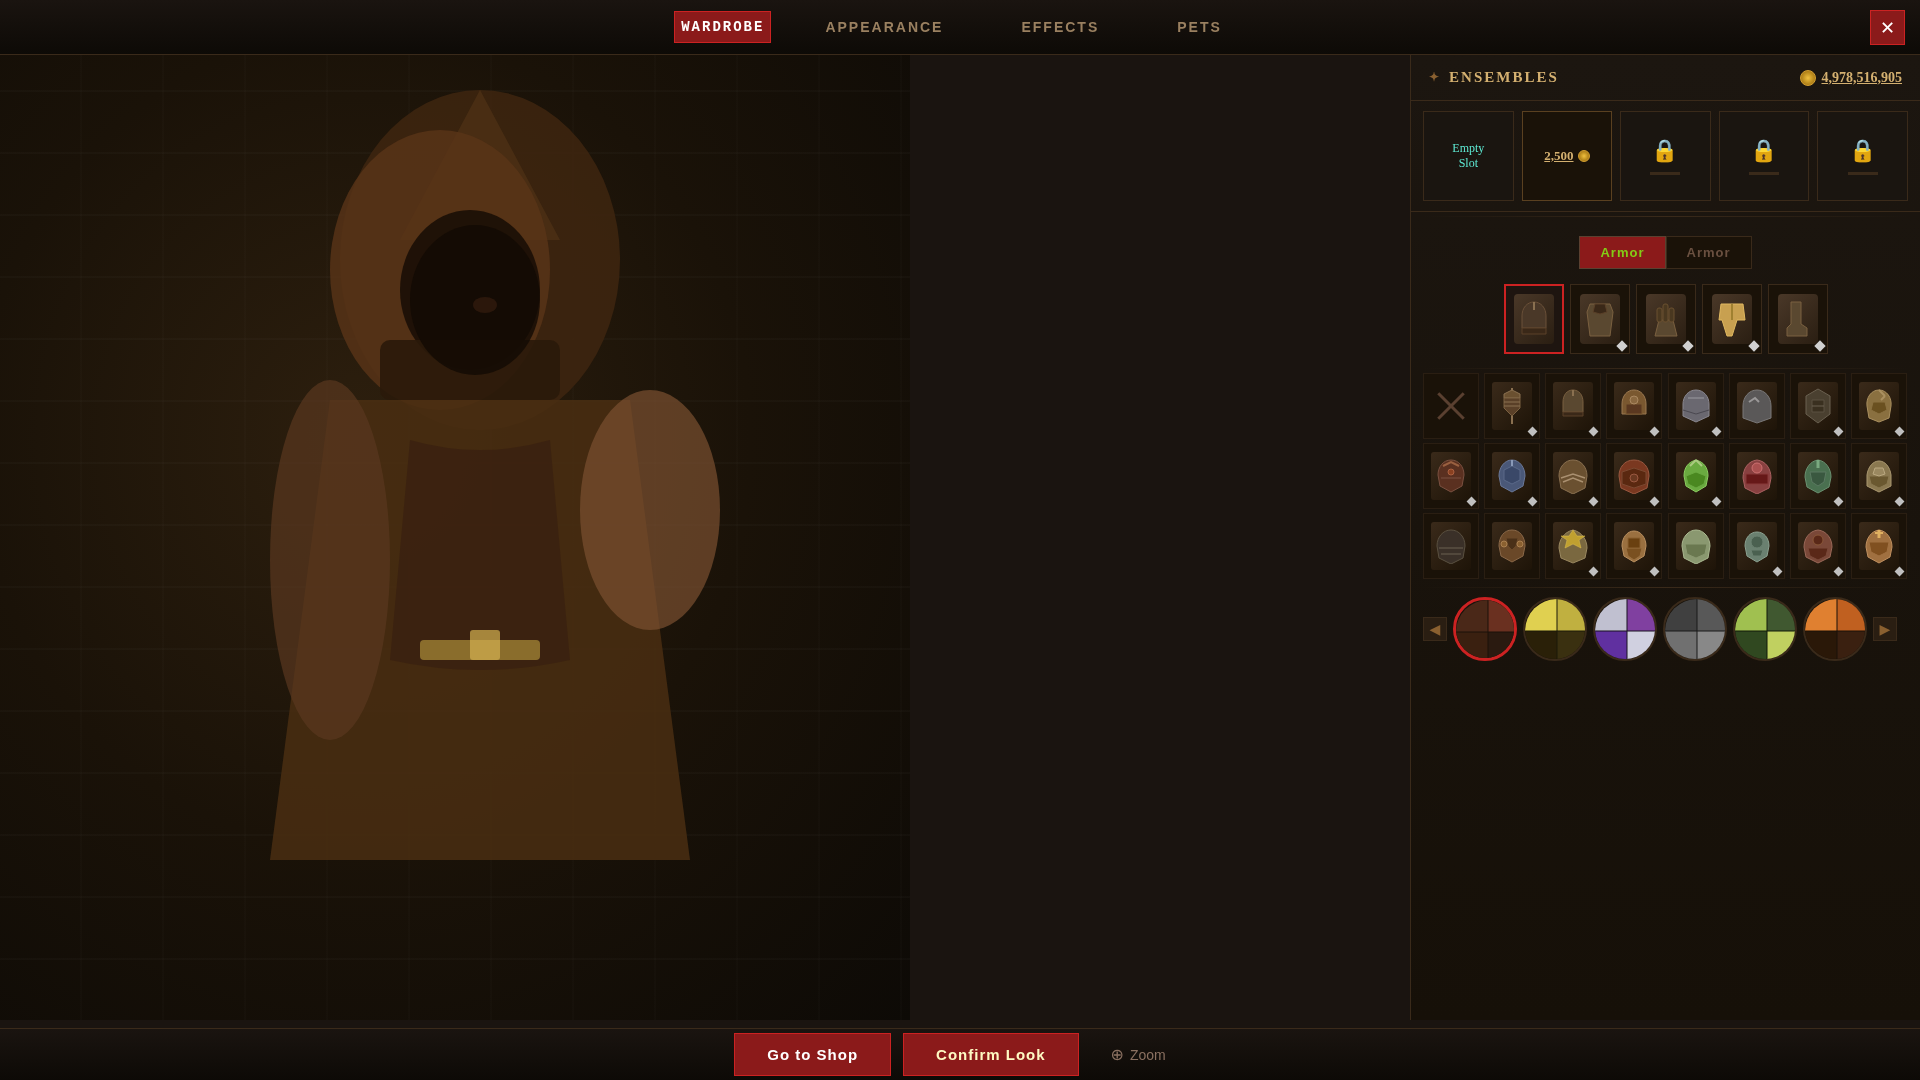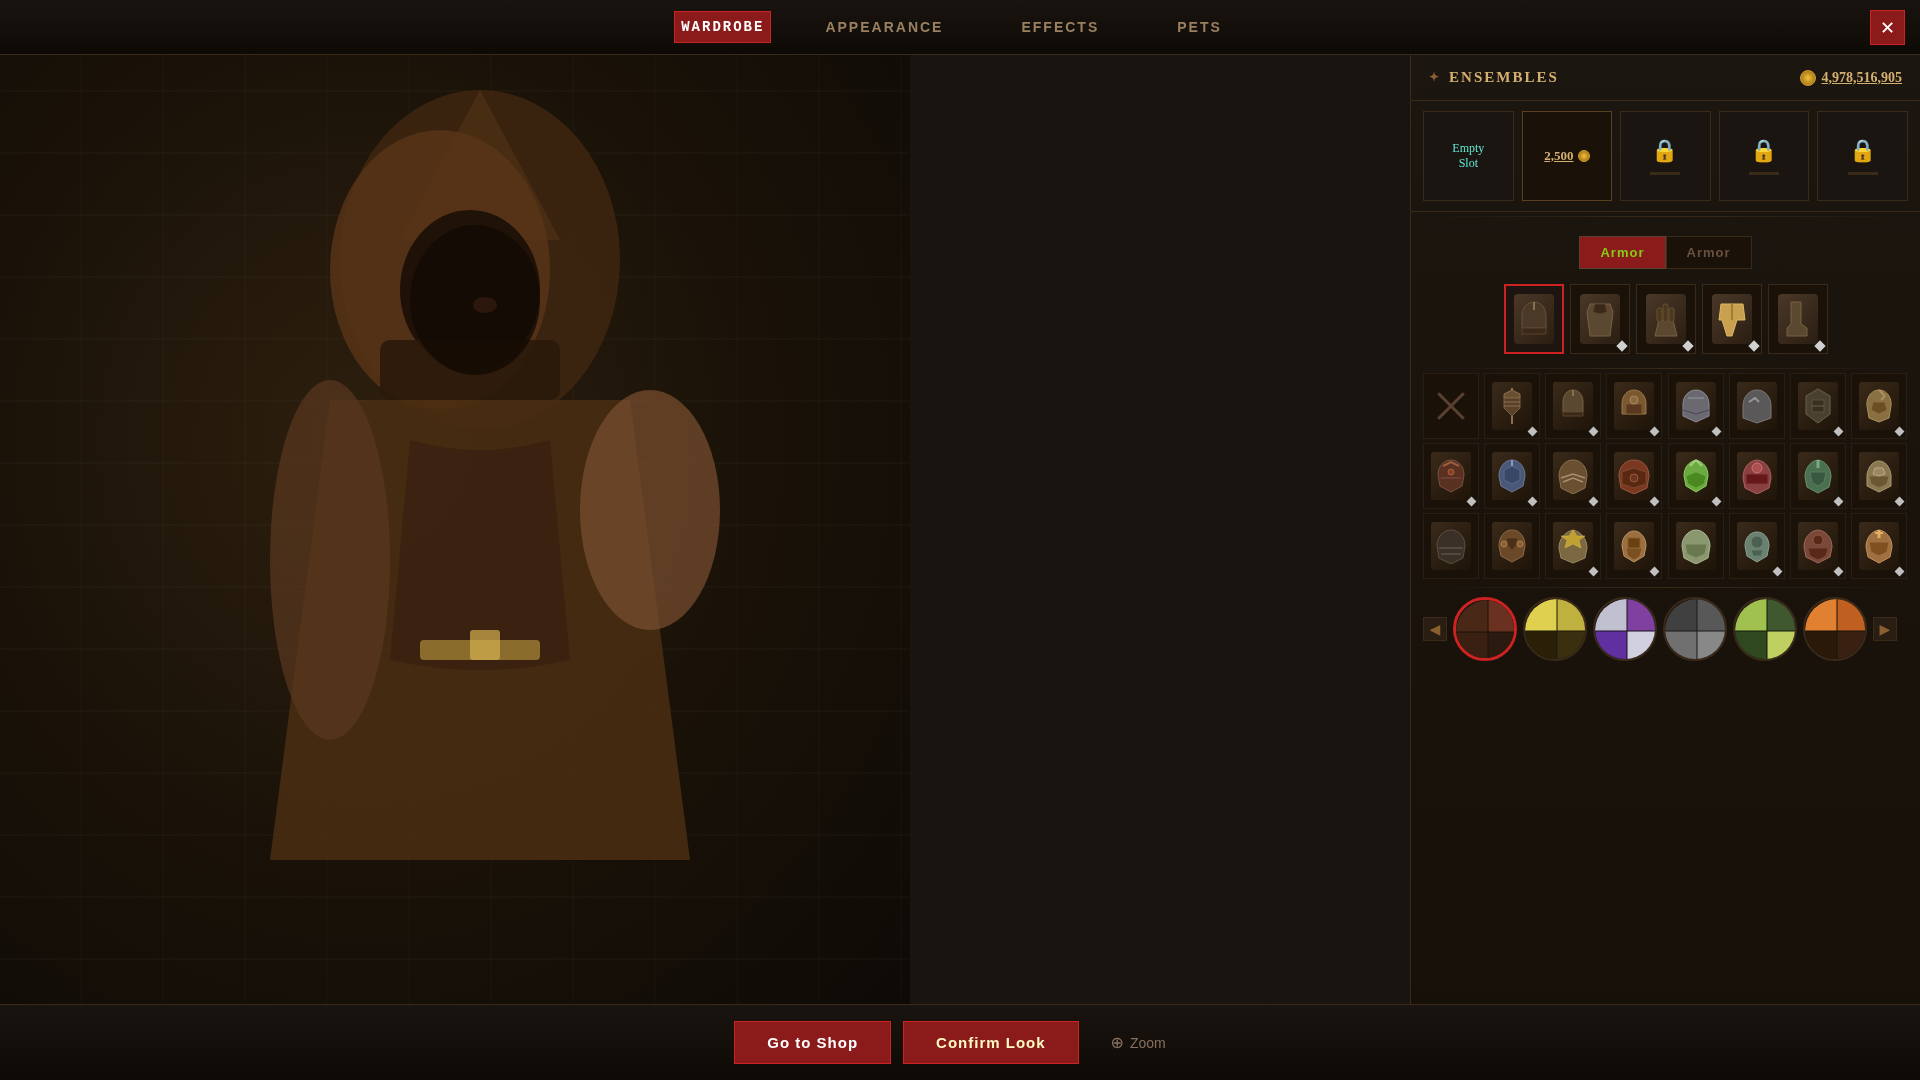--- a/index.html
+++ b/index.html
@@ -388,21 +388,21 @@
     .pigment-swatch.selected {
       border: 3px solid #cc2222;
     }
 
     
     .bottom-bar {
       position: absolute;
       bottom: 0;
       left: 0;
       right: 0;
-      height: 76px;
+      height: 52px;
       background: linear-gradient(to bottom, #1a1410 0%, #0d0a06 100%);
       border-top: 1px solid #3a2a1a;
       display: flex;
       align-items: center;
       justify-content: center;
       gap: 12px;
       z-index: 10;
     }
 
     .btn-shop {

